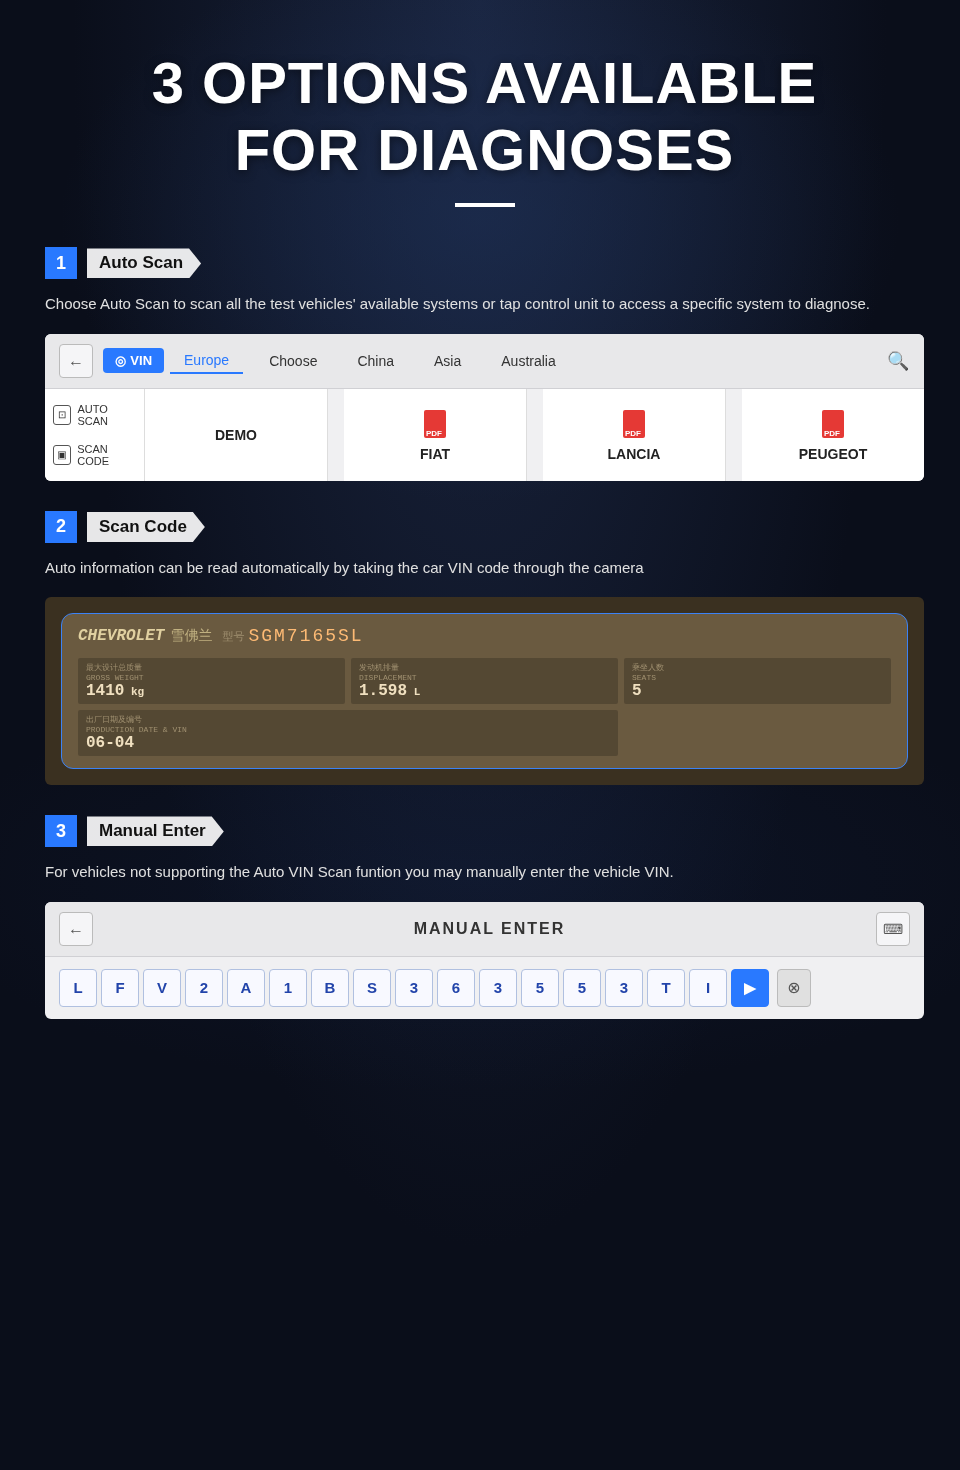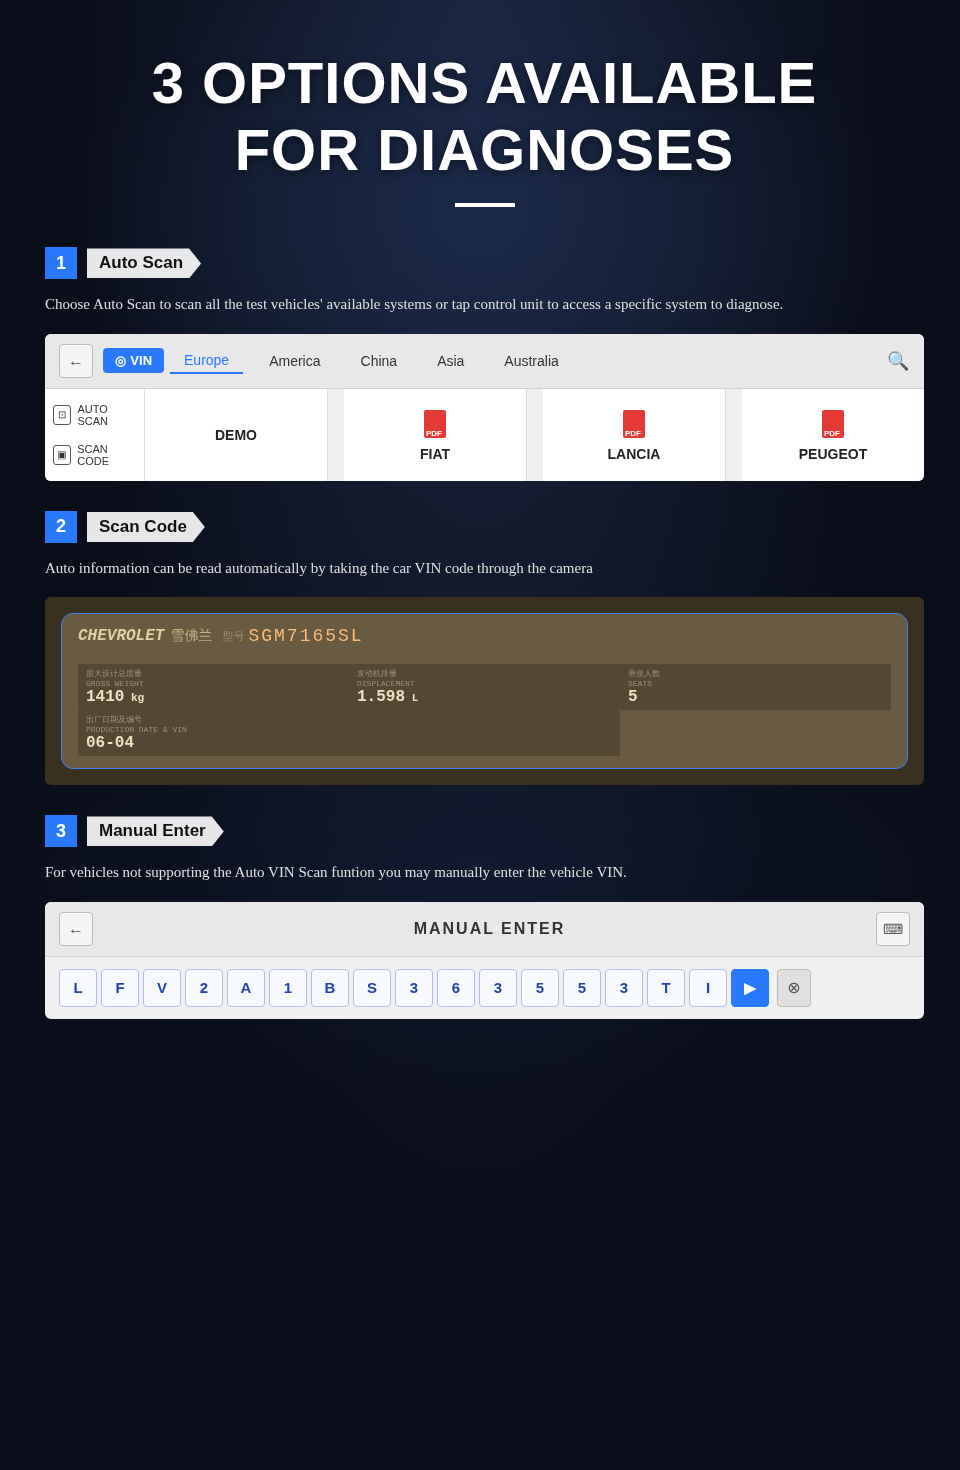--- a/index.html
+++ b/index.html
@@ -85,21 +85,20 @@
       font-weight: bold;
       padding: 5px 18px 5px 12px;
       clip-path: polygon(0 0, calc(100% - 12px) 0, 100% 50%, calc(100% - 12px) 100%, 0 100%);
     }
 
     .section-desc {
       font-size: 15px;
       color: #e0e0e0;
       line-height: 1.5;
       margin-bottom: 18px;
-      font-family: Liberation Serif, serif;
     }
 
     
     .screenshot-panel {
       background: #f0f0f2;
       border-radius: 6px;
       overflow: hidden;
       margin-bottom: 30px;
     }
 
@@ -293,21 +292,22 @@
     .vin-model-value {
       font-size: 18px;
       font-weight: normal;
       color: #fdba74;
       letter-spacing: 2px;
     }
 
     .vin-data-grid {
       display: grid;
       grid-template-columns: 1fr 1fr 1fr;
-      margin-top: 18px;
+      gap: 6px;
+      margin-top: 12px;
     }
 
     .vin-data-cell {
       background: rgba(0,0,0,0.2);
       padding: 4px 8px;
       border-radius: 2px;
     }
 
     .vin-data-cell .cell-label {
       font-size: 8px;
@@ -439,21 +439,21 @@
     <div class="scan-panel-top">
       <div class="back-btn">
         <span>←</span>
       </div>
       <div class="vin-badge">
         <span class="vin-badge-scan-icon">◎</span>
         <span>VIN</span>
       </div>
       <div class="nav-tabs">
         <div class="nav-tab active">Europe</div>
-        <div class="nav-tab">America</div>
+        <div class="nav-tab">Choose</div>
         <div class="nav-tab">China</div>
         <div class="nav-tab">Asia</div>
         <div class="nav-tab">Australia</div>
       </div>
       <div class="search-icon-btn">🔍</div>
     </div>
 
     <div class="scan-panel-body">
       <div class="scan-sidebar">
         <div class="scan-sidebar-item">

